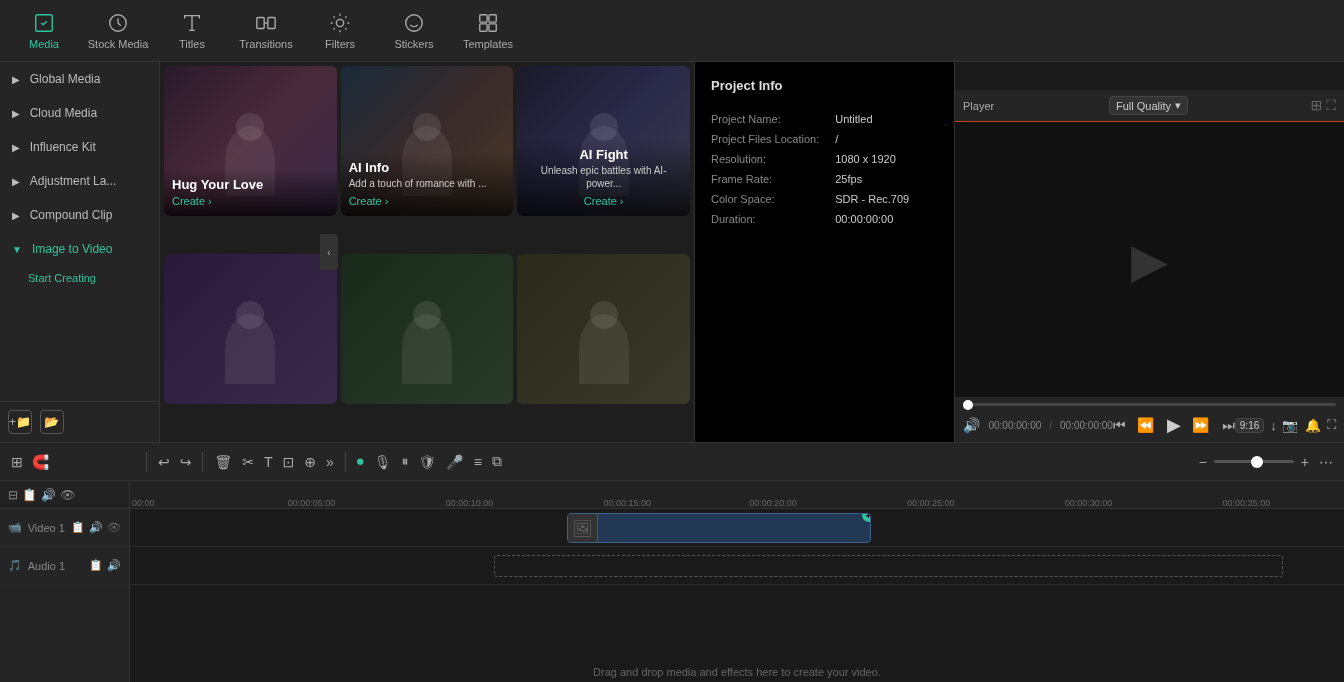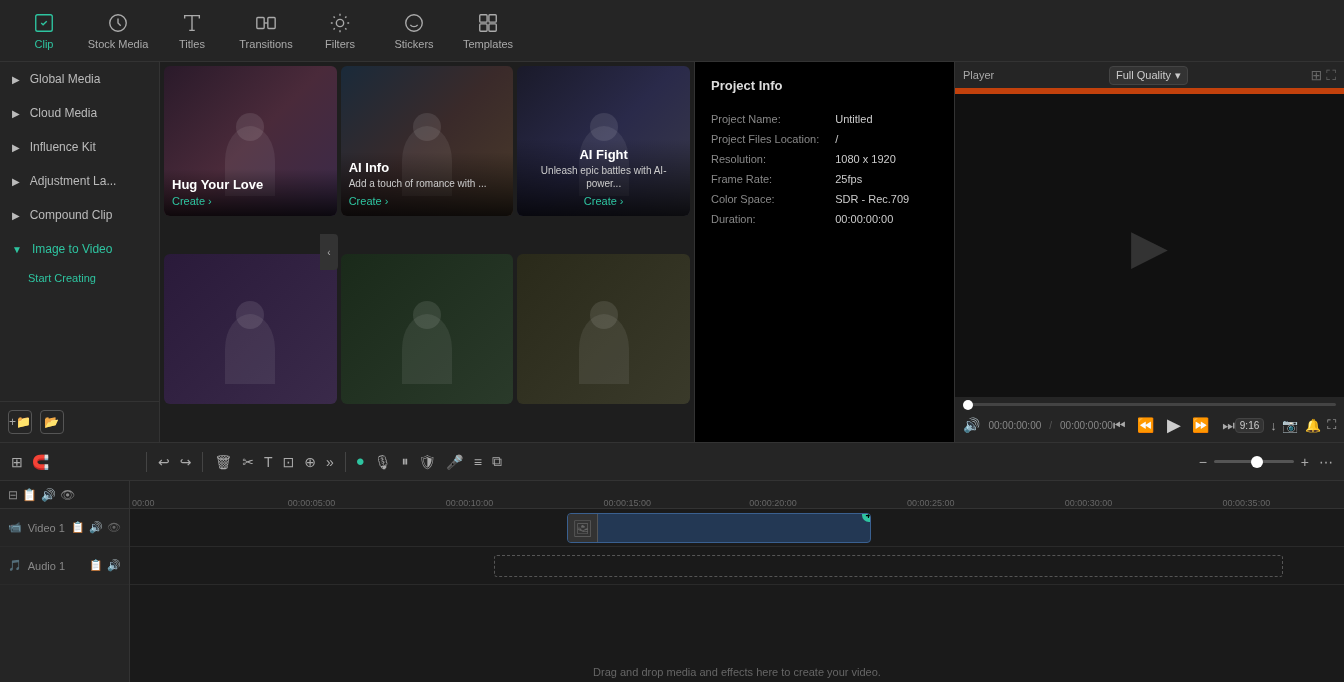--- a/index.html
+++ b/index.html
@@ -36,21 +36,21 @@
     
     .project-info { width: 260px; background: #000000; border-left: 1px solid #333; padding: 16px; display: flex; flex-direction: column; gap: 12px; }
     .project-info-title { font-size: 13px; color: #ddd; font-weight: 600; margin-bottom: 8px; }
     .info-label { color: #888; font-size: 11px; }
     .info-value { color: #ccc; font-size: 11px; }
     .info-table { display: grid; grid-template-columns: auto 1fr; gap: 8px 16px; }
     .info-table .info-label { white-space: nowrap; }
 
     
     .player-area { width: 390px; background: #1a1a1a; border-left: 1px solid #333; display: flex; flex-direction: column; }
-    .player-header { display: flex; align-items: center; justify-content: space-between; padding: 4px 8px; background: #252525; border-bottom: 6px solid #c2410c; height: 32px; }
+    .player-header { display: flex; align-items: center; justify-content: space-between; padding: 4px 8px; background: #252525; border-bottom: 1px solid #c2410c; height: 32px; margin-top: 28px; }
     .player-header-label { color: #aaa; font-size: 11px; }
     .player-quality { background: #333; border: 1px solid #444; border-radius: 4px; padding: 2px 6px; color: #ccc; font-size: 11px; display: flex; align-items: center; gap: 4px; cursor: pointer; }
     .player-canvas { flex: 1; background: #111; display: flex; align-items: center; justify-content: center; }
     .player-controls { background: #252525; padding: 6px 8px; display: flex; flex-direction: column; gap: 4px; }
     .player-progress { height: 3px; background: #444; border-radius: 2px; position: relative; }
     .player-progress-fill { height: 100%; background: #2ec4a0; border-radius: 2px; width: 0; }
     .player-progress-thumb { width: 10px; height: 10px; background: #fff; border-radius: 50%; position: absolute; top: -3.5px; left: 0; }
     .player-btns { display: flex; align-items: center; justify-content: center; gap: 12px; }
     .player-btn { color: #aaa; cursor: pointer; font-size: 14px; }
     .aspect-select { background: #333; border: 1px solid #444; border-radius: 4px; padding: 1px 4px; color: #ccc; font-size: 10px; cursor: pointer; }
@@ -99,21 +99,21 @@
   </style>
 </head>
 <body>
 
 <div class="top-nav">
   <div class="nav-item active">
     <svg viewBox="0 0 24 24" fill="none" stroke="currentColor" stroke-width="1.5">
         <rect x="3" y="3" width="18" height="18" rx="2"></rect>
         <path d="M9 12l2 2 4-4"></path>
       </svg>
-    <span>Clip</span>
+    <span>Media</span>
   </div>
   <div class="nav-item">
     <svg viewBox="0 0 24 24" fill="none" stroke="currentColor" stroke-width="1.5">
         <circle cx="12" cy="12" r="9"></circle>
         <path d="M12 7v5l3 3"></path>
       </svg>
     <span>Stock Media</span>
   </div>
   <div class="nav-item">
     <svg viewBox="0 0 24 24" fill="none" stroke="currentColor" stroke-width="1.5">

